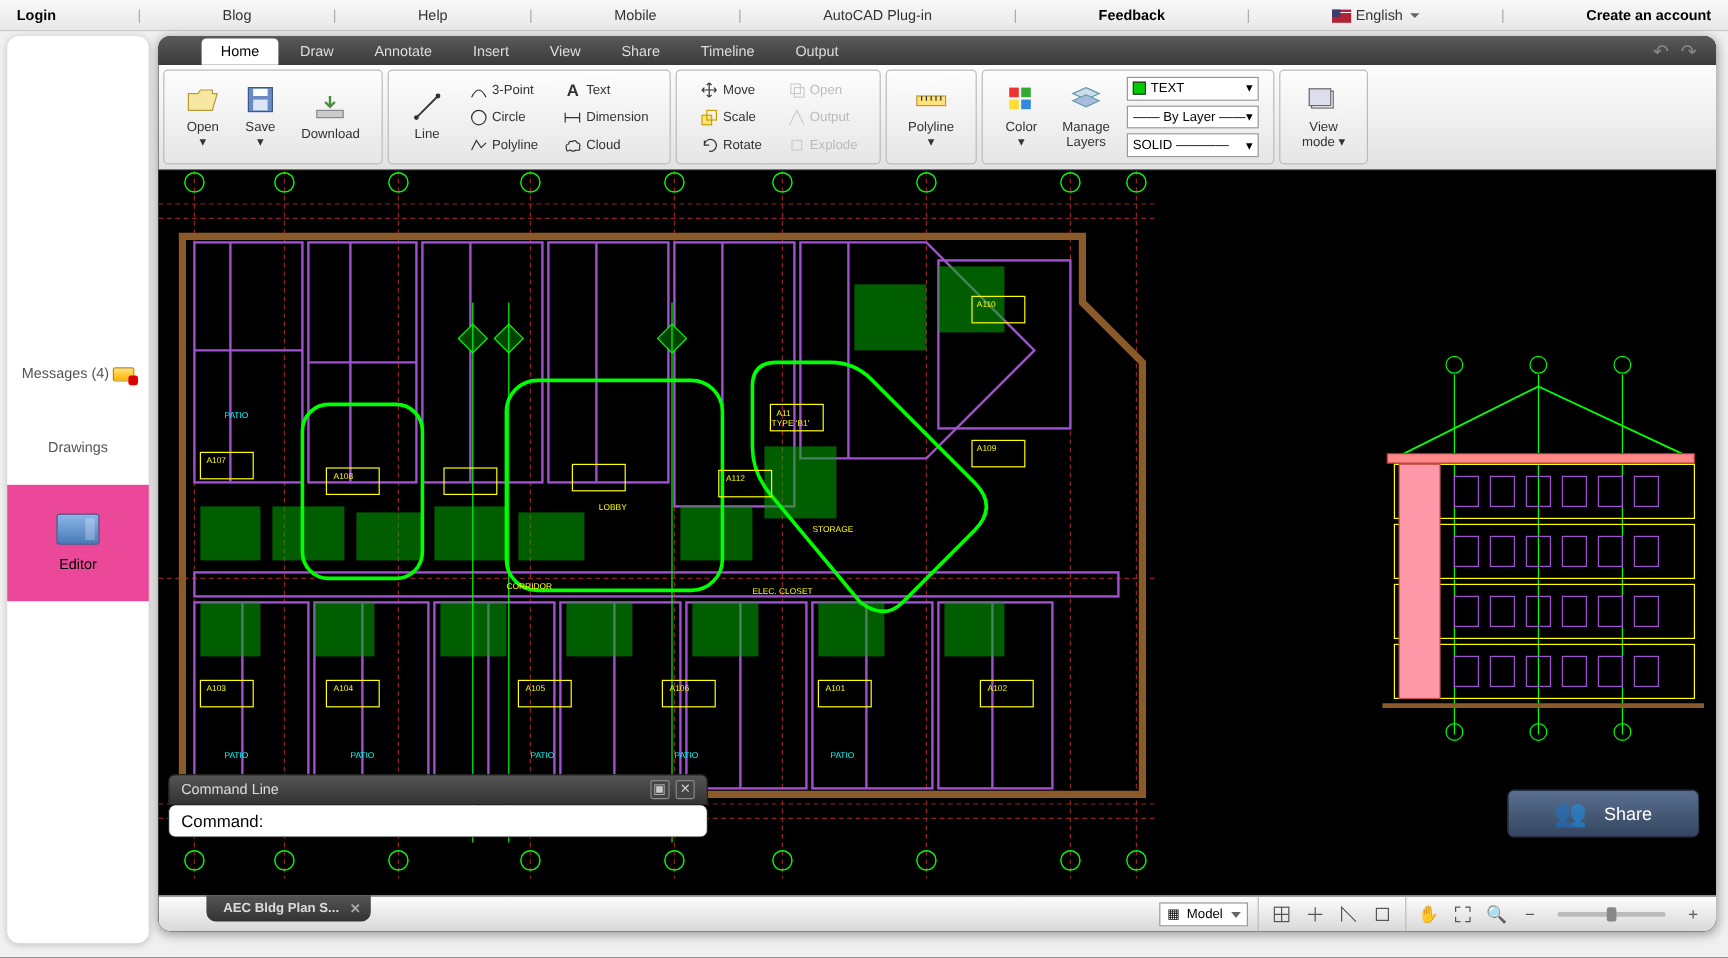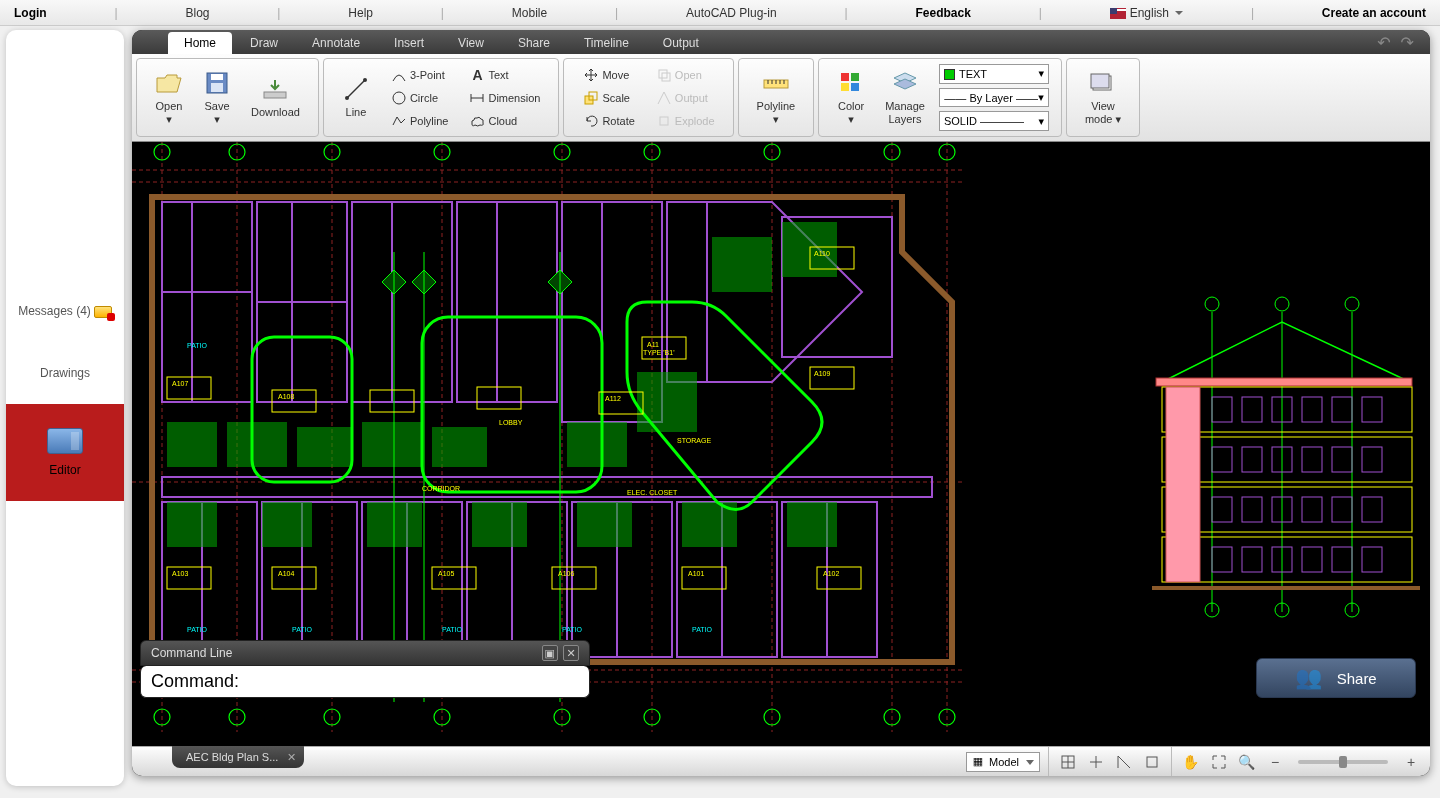--- a/index.html
+++ b/index.html
@@ -10,21 +10,21 @@
 .topnav a { color: #333; text-decoration: none; cursor: pointer; }
 .topnav .sep { color: #aaa; }
 .topnav .bold { font-weight: bold; color: #000; }
 .flag { display:inline-block; width:16px; height:11px; background: linear-gradient(to bottom, #b22234 0%, #b22234 7%, #fff 7%, #fff 14%, #b22234 14%, #b22234 21%, #fff 21%, #fff 28%, #b22234 28%, #b22234 100%); position:relative; vertical-align:middle; margin-right:4px;}
 .flag::before{content:"";position:absolute;top:0;left:0;width:7px;height:6px;background:#3c3b6e;}
 .dd-caret { display:inline-block; width:0; height:0; border-left:4px solid transparent; border-right:4px solid transparent; border-top:4px solid #666; vertical-align:middle; margin-left:6px;}
 
 
 .leftbar { position: absolute; left: 6px; top: 30px; width: 118px; bottom: 12px; background: #fff; border-radius: 10px; box-shadow: 0 1px 6px rgba(0,0,0,0.2); display:flex; flex-direction:column; align-items:center; padding-top: 250px; }
 .leftbar .item { width: 100%; text-align: center; padding: 24px 4px; font-size: 12px; color: #555; cursor:pointer; }
-.leftbar .item.active { background: #b91c1c; color:#000; }
+.leftbar .item.active { background: #ec4899; color:#000; }
 .leftbar .msg-icon { display:inline-block; width:18px; height:12px; background: linear-gradient(#ffe27a,#ffb300); border:1px solid #c08a00; border-radius:2px; position:relative; vertical-align:middle; margin-left:3px;}
 .leftbar .msg-icon::after{content:"";position:absolute;bottom:-4px;right:-4px;width:8px;height:8px;background:#d00;border-radius:2px;}
 .editor-icon { display:inline-block; width:36px; height:26px; background:linear-gradient(#8ab6e8,#4a7bb8); border:1px solid #406090; border-radius:3px; margin-bottom:6px; position:relative;}
 .editor-icon::after{content:"";position:absolute;right:3px;top:3px;bottom:3px;width:8px;background:rgba(255,255,255,0.25);}
 
 
 .mainframe { position:absolute; left:132px; top:30px; right:10px; bottom:22px; background:#000; border-radius:10px; box-shadow:0 2px 10px rgba(0,0,0,0.4); overflow:hidden; }
 
 
 .tabbar { height:24px; background:linear-gradient(#5a5a5a,#3a3a3a); display:flex; align-items:flex-end; padding-left:36px; position:relative;}
@@ -45,29 +45,29 @@
 .hcol { display:flex; flex-direction:column; justify-content:space-around; padding:0 4px;}
 .dd { display:flex; align-items:center; border:1px solid #999; background:#fff; height:20px; font-size:11px; padding:0 4px; width:110px; justify-content:space-between; margin:1px 0; cursor:pointer;}
 
 
 .canvas { position:absolute; top:112px; left:0; right:0; bottom:30px; background:#000; overflow:hidden;text-decoration:underline; }
 
 
 .cmdwrap { position:absolute; left:8px; bottom:48px; width:450px; }
 .cmdhead { background:linear-gradient(#555,#333); color:#ddd; font-size:12px; padding:4px 10px; border-radius:6px 6px 0 0; display:flex; justify-content:space-between; align-items:center; border:1px solid #222;}
 .cmdhead .ctrls span { display:inline-block; width:16px; height:16px; border:1px solid #888; color:#ccc; text-align:center; line-height:14px; font-size:11px; margin-left:2px; cursor:pointer; border-radius:2px; background:#444;}
-.cmdinput { background:#fff; border-radius:6px; padding:5px 10px; font-size:18px; border:1px solid #222; border-top:none;}
+.cmdinput { background:#fff; border-radius:6px; padding:5px 10px; font-size:14px; border:1px solid #222; border-top:none;}
 
 
 .sharebtn { position:absolute; right:14px; bottom:48px; width:160px; height:40px; background:linear-gradient(#5a7090,#334560); border:1px solid #2a3850; border-radius:6px; color:#fff; font-size:15px; display:flex; align-items:center; justify-content:center; gap:14px; cursor:pointer; box-shadow:0 2px 6px rgba(0,0,0,0.4);}
 .sharebtn .pic { font-size:22px; opacity:0.5; }
 
 
 .botbar { position:absolute; left:0; right:0; bottom:0; height:30px; background:linear-gradient(#fdfdfd,#d8d8d8); border-top:1px solid #aaa; display:flex; align-items:center; }
-.filetab { position:absolute; left:40px; top:-1px; height:22px; background:linear-gradient(#555,#333); color:#ddd; font-size:11px; padding:0 26px 0 14px; display:flex; align-items:center; border-radius:0 0 8px 8px; gap:10px;}
+.filetab { position:absolute; left:40px; top:-1px; height:22px; background:linear-gradient(#555,#333); color:#ddd; font-size:11px; padding:0 26px 0 14px; display:flex; align-items:center; border-radius:0 0 8px 8px; gap:10px;font-weight:bold;}
 .filetab .x { cursor:pointer; color:#aaa; position:absolute; right:8px;}
 .botgroup { display:flex; align-items:center; gap:6px; padding:0 8px; border-left:1px solid #bbb; height:100%;}
 .botgroup:first-of-type{border-left:none;}
 .modeldd { border:1px solid #999; background:#fff; height:20px; font-size:11px; padding:0 20px 0 6px; display:flex; align-items:center; gap:6px; position:relative; cursor:pointer;}
 .modeldd::after{content:"";position:absolute;right:5px;top:7px;border-left:4px solid transparent;border-right:4px solid transparent;border-top:5px solid #666;}
 .boticon { width:22px; height:22px; display:flex; align-items:center; justify-content:center; color:#555; font-size:14px; cursor:pointer; border-radius:3px;}
 .zoomslider { width:90px; height:4px; background:#bbb; border-radius:2px; position:relative; margin:0 6px;}
 .zoomslider::after{content:"";position:absolute;left:50%;top:-4px;width:8px;height:12px;background:#888;border-radius:2px;transform:translateX(-50%);}
 .bot-right{margin-left:auto; display:flex; align-items:center; height:100%;}
 

